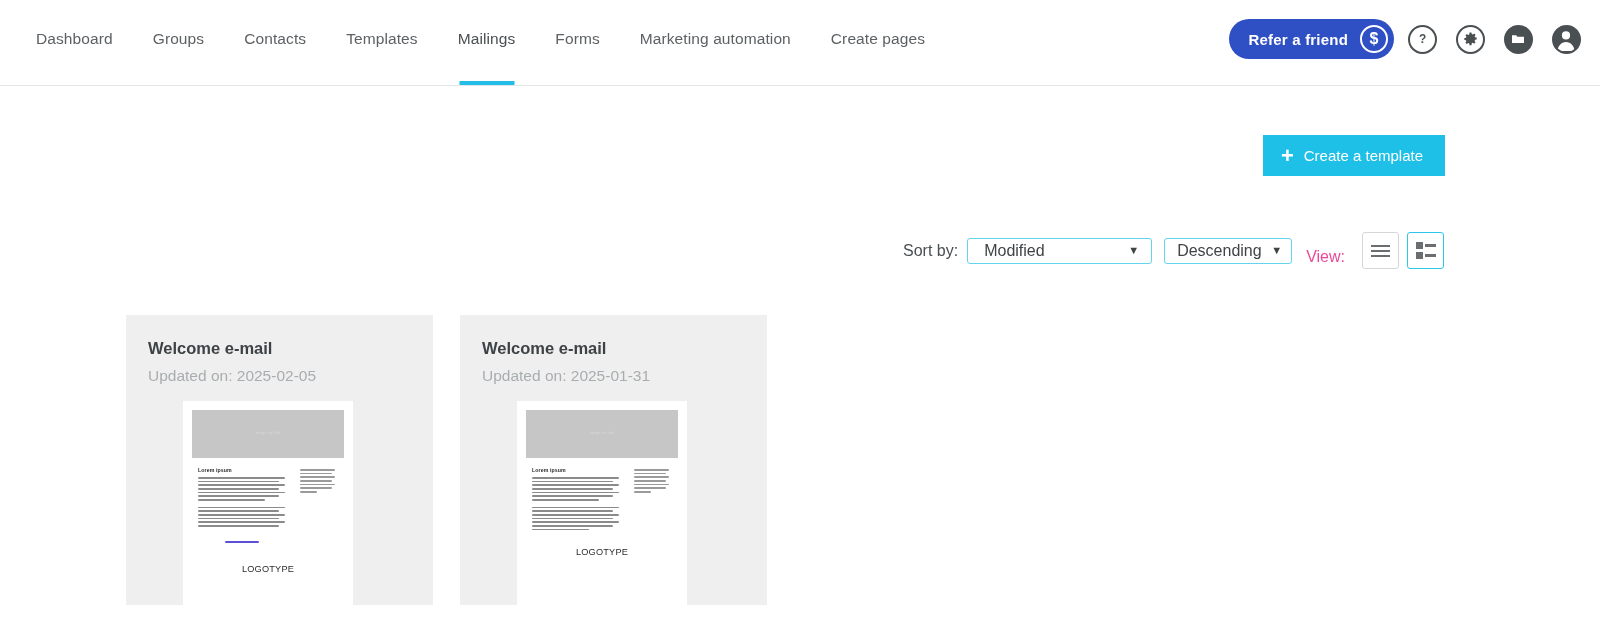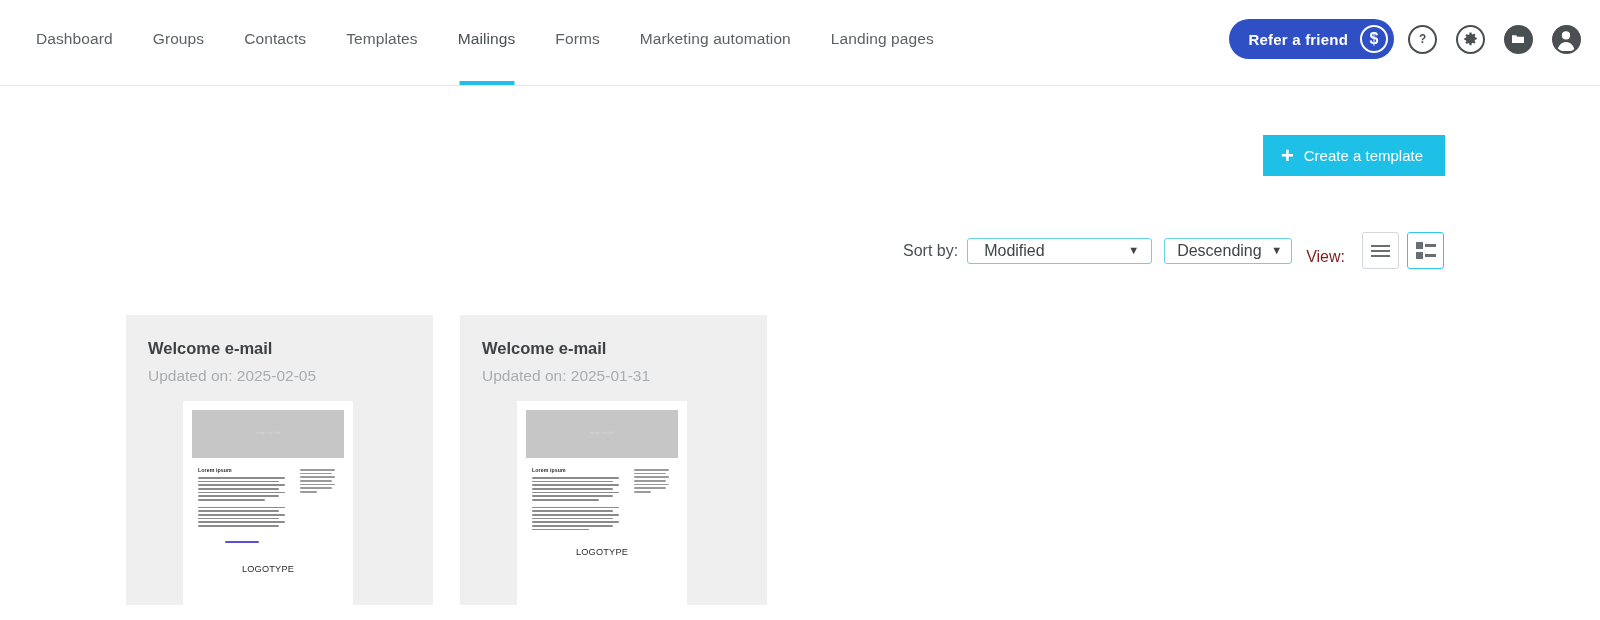--- a/index.html
+++ b/index.html
@@ -197,21 +197,21 @@
   .select-box .caret {
     position: absolute;
     right: 12px;
     font-size: 11px;
     color: #3f4447;
     line-height: 1;
   }
   .select-box.narrow .caret { right: 9px; }
   .view-label {
     font-size: 16px;
-    color: #7f1d1d;
+    color: #ec4899;
     margin: 12px 9px 0 2px;
   }
   .view-btn {
     width: 37px;
     height: 37px;
     border: 1px solid #d4d7d9;
     border-radius: 3px;
     background: #ffffff;
     display: flex;
     align-items: center;
@@ -341,21 +341,21 @@
 
 <div class="topnav">
   <div class="nav-links">
     <div class="nav-link">Dashboard</div>
     <div class="nav-link">Groups</div>
     <div class="nav-link">Contacts</div>
     <div class="nav-link">Templates</div>
     <div class="nav-link active">Mailings</div>
     <div class="nav-link">Forms</div>
     <div class="nav-link">Marketing automation</div>
-    <div class="nav-link">Landing pages</div>
+    <div class="nav-link">Create pages</div>
   </div>
 
   <div class="nav-right">
     <button class="refer-btn">
       <span>Refer a friend</span>
       <span class="dollar-circle">$</span>
     </button>
 
     <button class="icon-btn">
       <span class="icon-circle">

